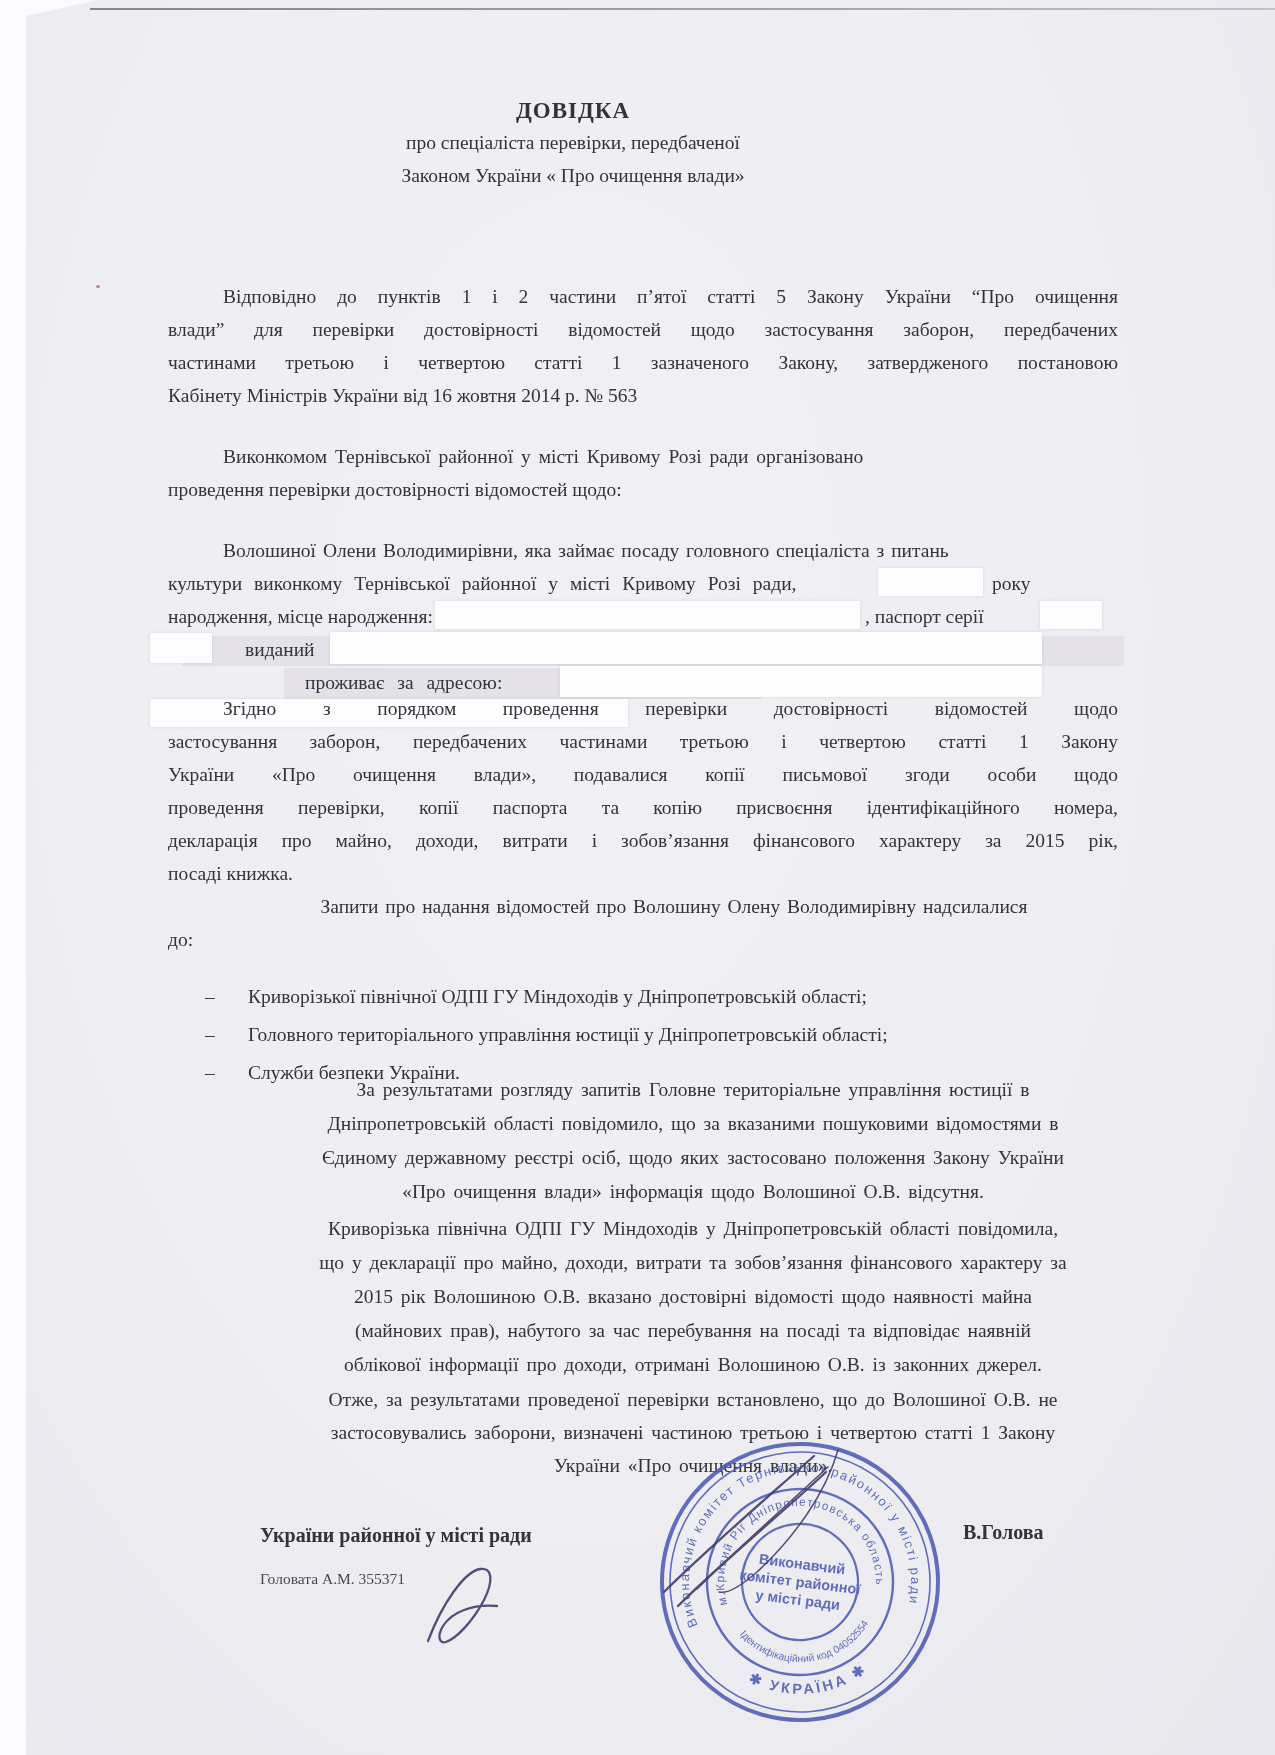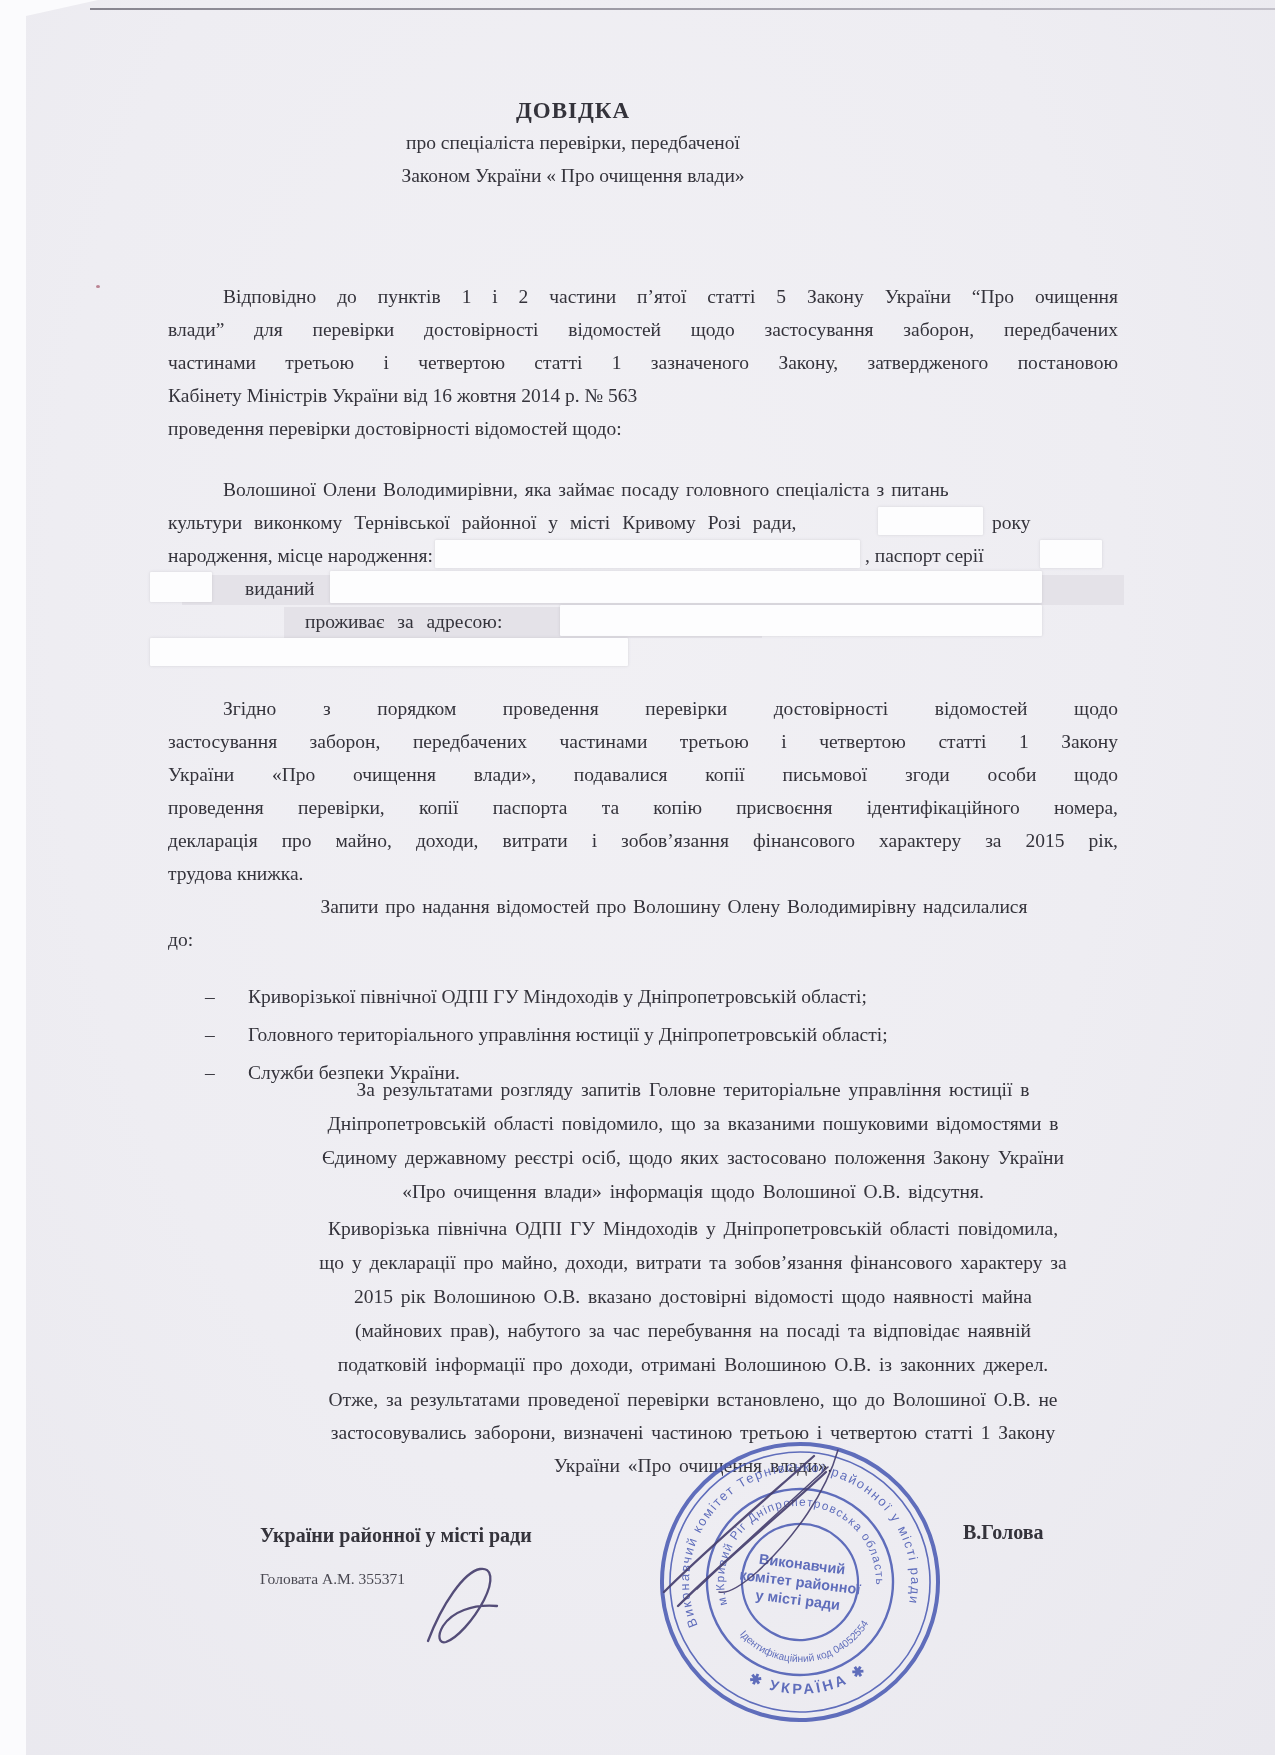--- a/index.html
+++ b/index.html
@@ -71,20 +71,21 @@
     <div class="subtitle">про спеціаліста перевірки, передбаченої</div>
     <div class="subtitle">Законом України « Про очищення влади»</div>
   </div>
 
   <div class="tcol" style="top:252px">
     <div class="line jline ind">Відповідно до пунктів 1 і 2 частини п’ятої статті 5 Закону України “Про очищення</div>
     <div class="line jline">влади” для перевірки достовірності відомостей щодо застосування заборон, передбачених</div>
     <div class="line jline">частинами третьою і четвертою статті 1 зазначеного Закону, затвердженого постановою</div>
     <div class="line">Кабінету Міністрів України від 16 жовтня 2014 р. № 563</div>
 
+    <div class="line ind" style="word-spacing:3px">Виконкомом Тернівської районної у місті Кривому Розі ради організовано</div>
     <div class="line">проведення перевірки достовірності відомостей щодо:</div>
 
     <div class="line ind" style="word-spacing:2px">Волошиної Олени Володимирівни, яка займає посаду головного спеціаліста з питань</div>
 
     <div class="rline">
       <span class="rtext" style="left:0;word-spacing:7px">культури виконкому Тернівської районної у місті Кривому Розі ради,</span>
       <span class="rbox" style="left:710px;top:1px;width:105px;height:28px"></span>
       <span class="rtext" style="left:824px">року</span>
     </div>
 
@@ -113,21 +114,21 @@
       <span class="rbox" style="left:-18px;top:0;width:478px;height:28px"></span>
     </div>
   </div>
 
   <div class="tcol" style="top:664px">
     <div class="line jline ind">Згідно з порядком проведення перевірки достовірності відомостей щодо</div>
     <div class="line jline">застосування заборон, передбачених частинами третьою і четвертою статті 1 Закону</div>
     <div class="line jline">України «Про очищення влади», подавалися копії письмової згоди особи щодо</div>
     <div class="line jline">проведення перевірки, копії паспорта та копію присвоєння ідентифікаційного номера,</div>
     <div class="line jline">декларація про майно, доходи, витрати і зобов’язання фінансового характеру за 2015 рік,</div>
-    <div class="line">трудова книжка.</div>
+    <div class="line">посаді книжка.</div>
 
     <div class="line ind2" style="word-spacing:2px">Запити про надання відомостей про Волошину Олену Володимирівну надсилалися</div>
     <div class="line">до:</div>
   </div>
 
   <div class="blist">
     <div class="bitem">
       <span class="dash">–</span>
       <span class="btext">Криворізької північної ОДПІ ГУ Міндоходів у Дніпропетровській області;</span>
     </div>
@@ -146,21 +147,21 @@
     <div class="p6line">Дніпропетровській області повідомило, що за вказаними пошуковими відомостями в</div>
     <div class="p6line">Єдиному державному реєстрі осіб, щодо яких застосовано положення Закону України</div>
     <div class="p6line">«Про очищення влади» інформація щодо Волошиної О.В. відсутня.</div>
   </div>
 
   <div class="tcol para-indented" style="top:1212px">
     <div class="p7line">Криворізька північна ОДПІ ГУ Міндоходів у Дніпропетровській області повідомила,</div>
     <div class="p7line">що у декларації про майно, доходи, витрати та зобов’язання фінансового характеру за</div>
     <div class="p7line">2015 рік Волошиною О.В. вказано достовірні відомості щодо наявності майна</div>
     <div class="p7line">(майнових прав), набутого за час перебування на посаді та відповідає наявній</div>
-    <div class="p7line">податковій інформації про доходи, отримані Волошиною О.В. із законних джерел.</div>
+    <div class="p7line">облікової інформації про доходи, отримані Волошиною О.В. із законних джерел.</div>
   </div>
 
   <div class="tcol para-indented" style="top:1383px">
     <div class="p8line">Отже, за результатами проведеної перевірки встановлено, що до Волошиної О.В. не</div>
     <div class="p8line">застосовувались заборони, визначені частиною третьою і четвертою статті 1 Закону</div>
     <div class="p8line">України «Про очищення влади».</div>
   </div>
 
   <div class="sig-title">України районної у місті ради</div>
   <div class="sig-name">В.Голова</div>

